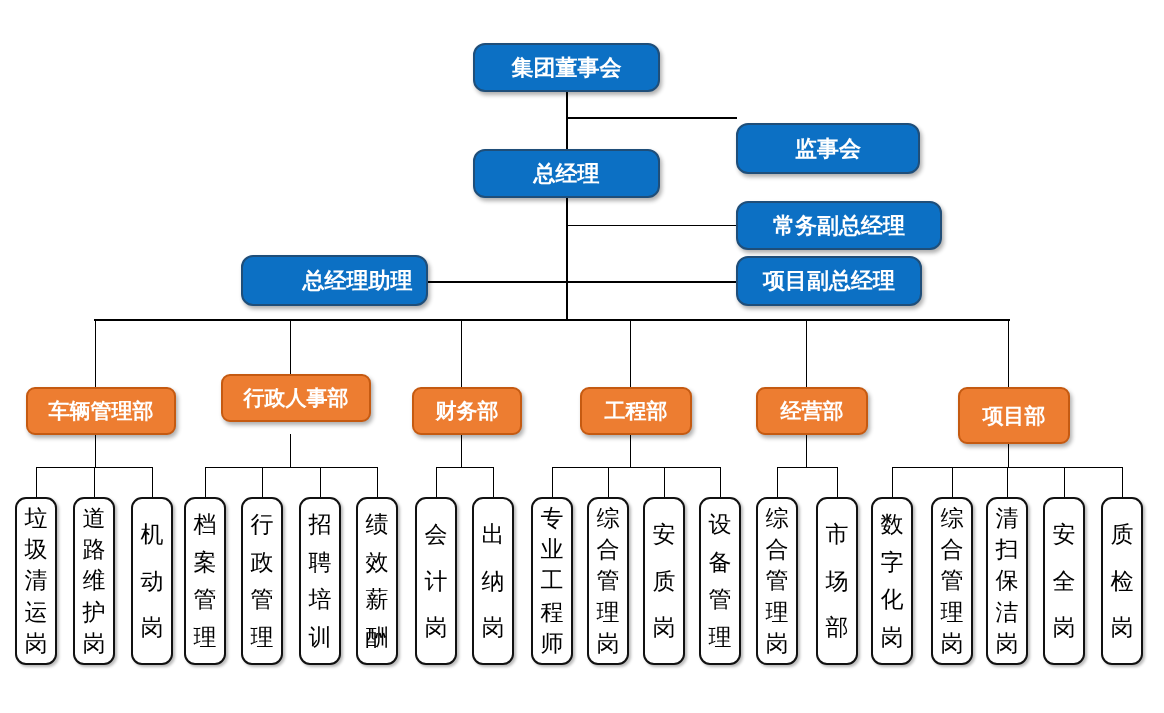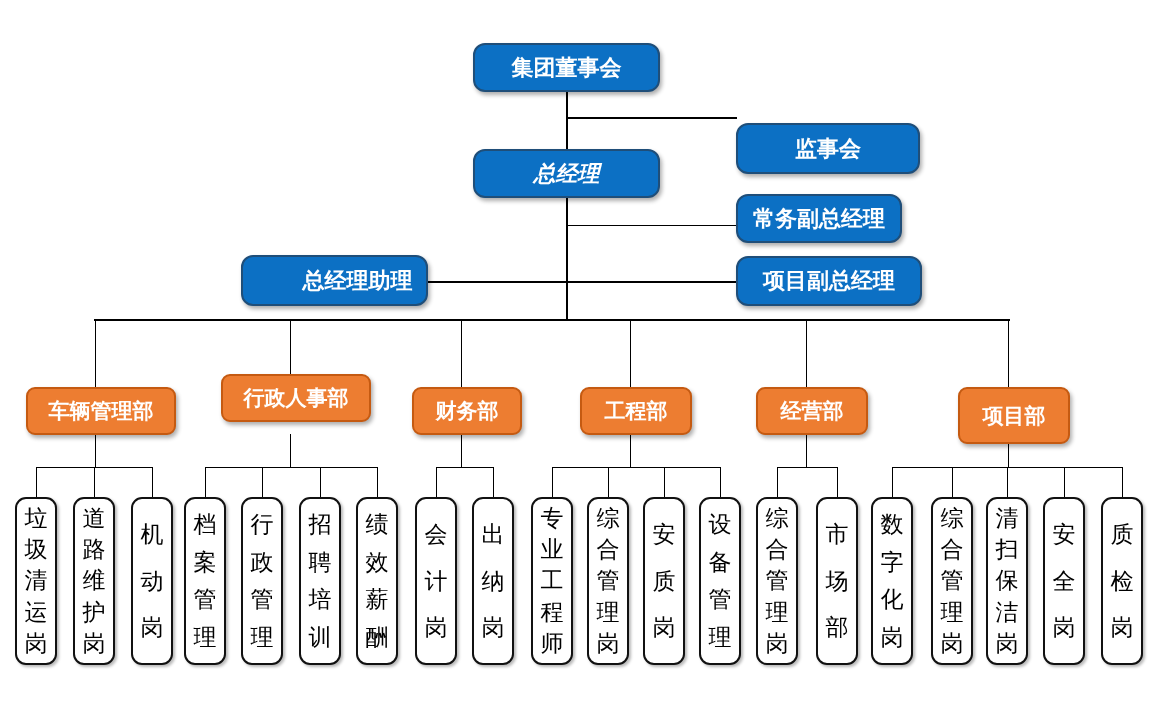--- a/index.html
+++ b/index.html
@@ -124,24 +124,24 @@
     <line x1="1064.5" y1="467" x2="1064.5" y2="498" stroke-width="1.4"></line>
     <line x1="1122.5" y1="467" x2="1122.5" y2="498" stroke-width="1.4"></line>
   </svg>
 
   <div class="node exec" style="left:473px; top:43px; width:187px; height:49px;">
     <span>集团董事会</span>
   </div>
   <div class="node exec" style="left:736px; top:93px; width:184px; height:51px;margin-top:30px;">
     <span>监事会</span>
   </div>
-  <div class="node exec" style="left:473px; top:149px; width:187px; height:49px;font-style:italic;">
+  <div class="node exec" style="left:473px; top:149px; width:187px; height:49px;">
     <span>总经理</span>
   </div>
-  <div class="node exec" style="left:736px; top:194px; width:166px; height:49px;">
+  <div class="node exec" style="left:736px; top:201px; width:206px; height:49px;">
     <span>常务副总经理</span>
   </div>
   <div class="node exec" style="left:241px; top:255px; width:187px; height:51px;padding-left:46px;">
     <span>总经理助理</span>
   </div>
   <div class="node exec" style="left:736px; top:256px; width:186px; height:50px;">
     <span>项目副总经理</span>
   </div>
 
   <div class="node dept" style="left:20px; top:387px; width:150px; height:48px;">

